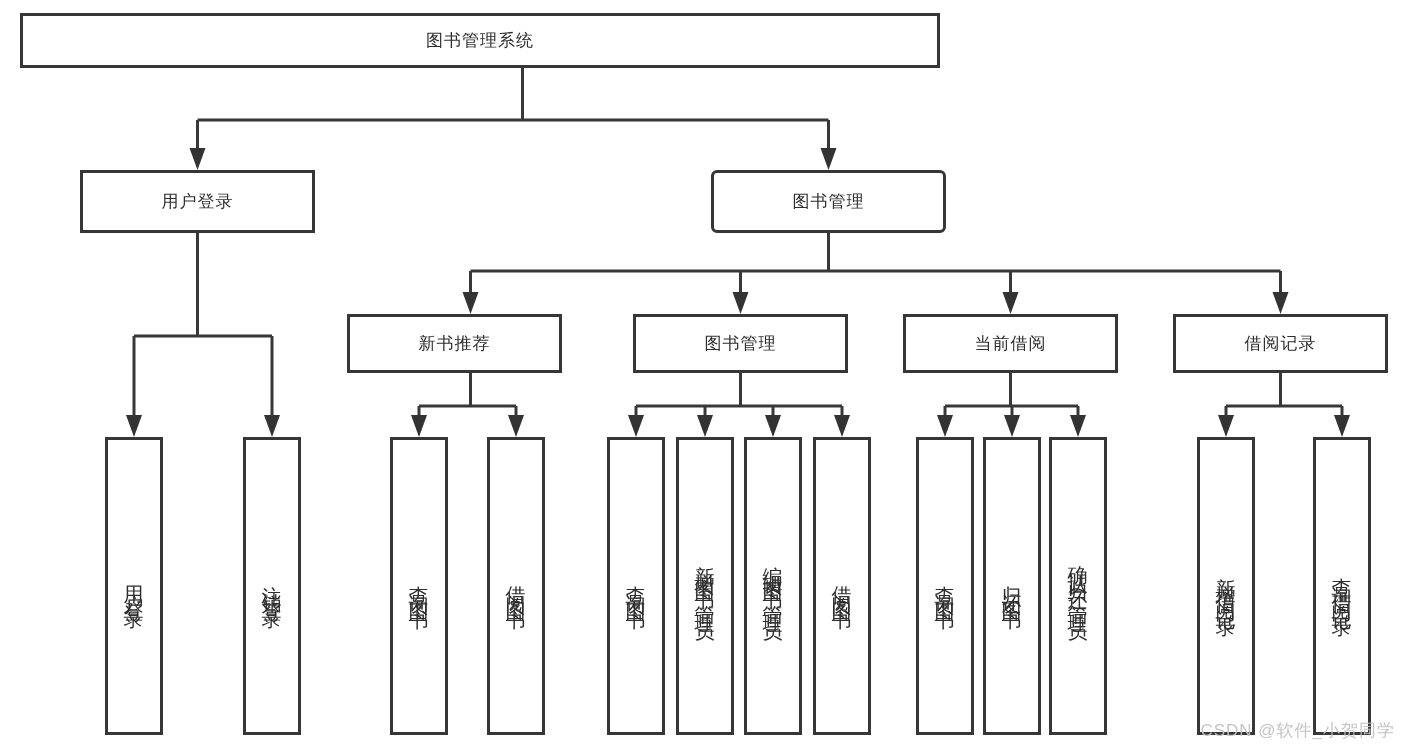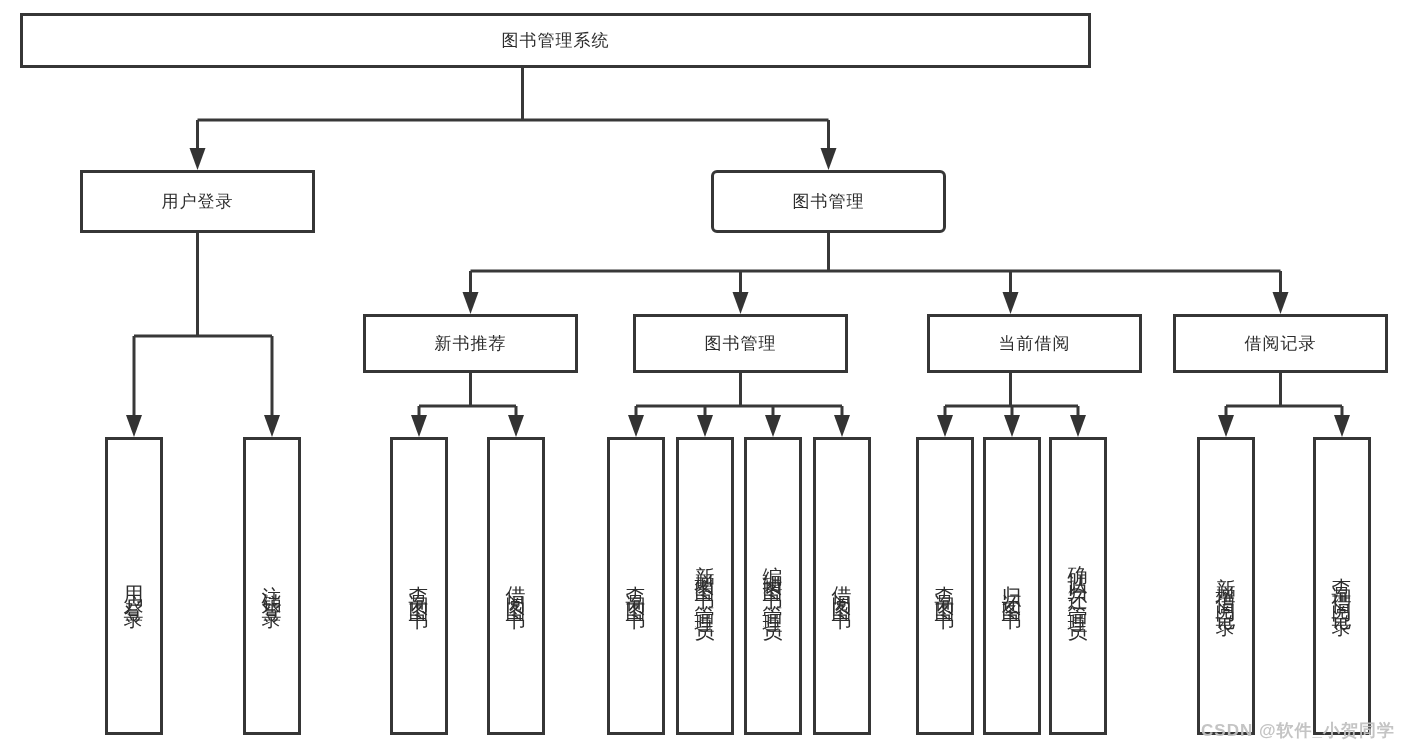--- a/index.html
+++ b/index.html
@@ -16,26 +16,26 @@
     border:3px solid #363636;background:#ffffff;
     display:flex;align-items:center;justify-content:center;
     color:#2d2d2d;z-index:1;
   }
   .hbox{font-size:17px;letter-spacing:1px;}
   .vbox{
     writing-mode:vertical-rl;
     font-size:20px;letter-spacing:8px;line-height:1;
     width:58px;height:298px;top:437px;
   }
-  .root{left:20px;top:13px;width:1071px;height:55px;}
+  .root{left:20px;top:13px;width:920px;height:55px;}
   .lvl2{top:170px;width:235px;height:63px;}
   .lvl3{top:314px;width:215px;height:59px;}
   #watermark{
     position:absolute;right:10px;bottom:5px;z-index:2;
-    font-size:17px;color:rgba(193,193,193,0.95);letter-spacing:1px;font-weight:bold;
+    font-size:17px;color:rgba(193,193,193,0.95);letter-spacing:1px;
   }
 </style>
 </head>
 <body>
 
 <svg id="connectors" width="1405" height="747" aria-hidden="true">
 
   <path d="M522.5 68 V120"></path>
   <path d="M197.5 120 H828.5"></path>
   <path d="M197.5 120 V150"></path>
@@ -94,23 +94,23 @@
     <polygon points="1218,415 1234,415 1226,437"></polygon>
   <path d="M1342 406 V417"></path>
     <polygon points="1334,415 1350,415 1342,437"></polygon>
 </svg>
 
 <div class="box hbox root">图书管理系统</div>
 
 <div class="box hbox lvl2" style="left:80px;">用户登录</div>
 <div class="box hbox lvl2" style="left:711px;border-radius:6px;">图书管理</div>
 
-<div class="box hbox lvl3" style="left:363px;">新书推荐</div>
+<div class="box hbox lvl3" style="left:347px;">新书推荐</div>
 <div class="box hbox lvl3" style="left:633px;">图书管理</div>
-<div class="box hbox lvl3" style="left:903px;margin-left:24px;">当前借阅</div>
+<div class="box hbox lvl3" style="left:903px;">当前借阅</div>
 <div class="box hbox lvl3" style="left:1173px;">借阅记录</div>
 
 <div class="box vbox" style="left:105px;">用户登录</div>
 <div class="box vbox" style="left:243px;">注销登录</div>
 
 <div class="box vbox" style="left:390px;">查询图书</div>
 <div class="box vbox" style="left:487px;">借阅图书</div>
 
 <div class="box vbox" style="left:607px;">查询图书</div>
 <div class="box vbox" style="left:676px;">新增图书（管理员）</div>

